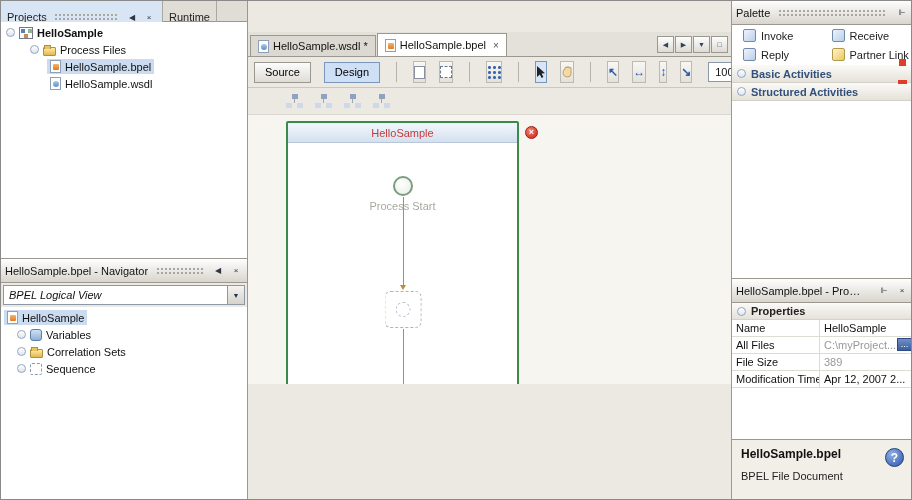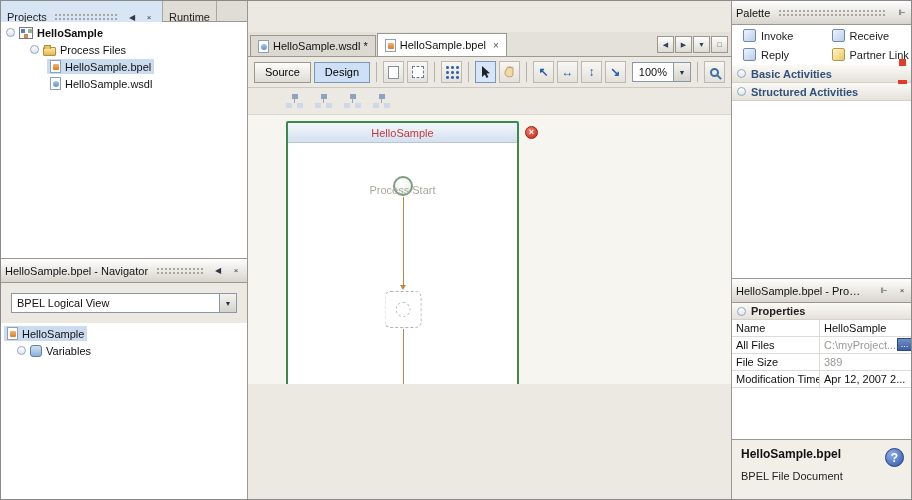--- a/index.html
+++ b/index.html
@@ -50,34 +50,34 @@
   .file-bpel::after { content:""; position:absolute; left:2px; top:3px; width:6px; height:6px; border-radius:1px;
     background:linear-gradient(#f7b267,#e07b2a); }
   .file-wsdl::after { content:""; position:absolute; left:2px; top:3px; width:6px; height:6px; border-radius:50%;
     background:linear-gradient(#a9c8ea,#5f8fc7); }
   .icon-variables { width:12px; height:12px; border:1px solid #5b7fa8; border-radius:3px;
     background:linear-gradient(#cfe0f5,#8fb0d8); }
   .icon-sequence { width:12px; height:12px; border:1px dashed #8899aa; border-radius:2px; background:#fff; }
   .icon-imports { width:12px; height:12px; border:1px solid #8a7f4a; background:linear-gradient(#f2e6b0,#d9c26a); }
   
   .navigator-panel { position:absolute; top:257px; left:0; right:0; bottom:0; display:flex; flex-direction:column; border-top:1px solid #9b988f; }
-  .combo { height:20px; flex:none; margin:10px; display:flex; align-items:center; background:#fff; border:1px solid #8a98a8; }
+  .combo { height:20px; flex:none; margin:2px; display:flex; align-items:center; background:#fff; border:1px solid #8a98a8;font-style:italic; }
   .combo .cval { flex:1; padding:0 5px; white-space:nowrap; overflow:hidden; }
   .combo-btn { width:17px; height:100%; flex:none; display:flex; align-items:center; justify-content:center;
     font-size:7px; color:#234; background:linear-gradient(#f4f3f0,#d6d3cc); border-left:1px solid #8a98a8; }
   
   .etabbar { height:25px; flex:none; display:flex; align-items:flex-end; padding-left:2px; background:#e4e1da; border-bottom:1px solid #9b988f; }
   .etab { height:21px; display:flex; align-items:center; gap:4px; padding:0 7px; margin-right:1px;
     background:#dcd9d2; border:1px solid #9b988f; border-bottom:none; }
   .etab.active { background:#fff; height:23px; }
   .tab-close { color:#555; font-size:10px; margin-left:3px; }
   .etab-controls { margin-left:auto; display:flex; gap:1px; align-items:center; padding:0 3px 3px 0; }
   .ctrl-btn { width:17px; height:17px; display:flex; align-items:center; justify-content:center; font-size:7px; color:#345;
     border:1px solid #9b988f; background:linear-gradient(#fdfdfd,#dedbd4); }
-  .toolbar { height:31px; flex:none; display:flex; align-items:center; gap:3px; padding:0 6px;
+  .toolbar { height:31px; flex:none; display:flex; align-items:center; gap:13px; padding:0 6px;
     background:#ece9e2; border-bottom:1px solid #cbc8c1; }
   .tbtn { height:21px; padding:2px 10px; font-family:inherit; font-size:11px;
     border:1px solid #9b988f; background:linear-gradient(#fcfcfb,#dfdcd5); }
   .tbtn.active { background:#cde0f6; border-color:#7a96b8; }
   .itbn { width:25px; height:22px; display:flex; align-items:center; justify-content:center;
     border:1px solid #bcb9b2; background:linear-gradient(#f8f7f4,#e4e1da); }
   .itbn.pressed { background:#d6e6f8; border-color:#7a96b8; }
   .itbn.flat { border-color:transparent; background:transparent; }
   .sep { width:1px; height:20px; background:#b5b2ab; margin:0 3px; flex:none; }
   .zoom-combo { display:flex; align-items:center; height:20px; border:1px solid #8a98a8; background:#fff; margin-left:3px; }
@@ -212,20 +212,30 @@
           <span class="sel-wrap sel">
             <span class="icon icon-file file-bpel"></span>
             <span>HelloSample</span>
           </span>
         </div>
         <div class="trow" style="padding-left:16px">
           <span class="handle"></span>
           <span class="icon icon-variables"></span>
           <span>Variables</span>
         </div>
+        <div class="trow" style="padding-left:16px">
+          <span class="handle"></span>
+          <span class="icon icon-folder"></span>
+          <span>Correlation Sets</span>
+        </div>
+        <div class="trow" style="padding-left:16px">
+          <span class="handle"></span>
+          <span class="icon icon-sequence"></span>
+          <span>Sequence</span>
+        </div>
       </div>
     </div>
   </div>
 
   <div class="col-center">
 
     <div class="etabbar">
       <div class="etab">
         <span class="icon icon-file file-wsdl"></span>
         <span>HelloSample.wsdl *</span>
@@ -307,21 +317,21 @@
     </div>
 
     <div class="canvas">
       <div class="process-wrap">
         <div class="process-box">
           <div class="process-header">
             <span>HelloSample</span>
           </div>
           <div class="process-body">
             <div class="start-circle"></div>
-            <div class="flow-label" style="top:41px">Process Start</div>
+            <div class="flow-label" style="top:57px">Process Start</div>
             <div class="flow-line" style="top:54px; height:90px"></div>
             <div class="flow-arrow" style="top:142px"></div>
             <div class="drop-target"></div>
             <div class="flow-line" style="top:186px; height:106px"></div>
             <div class="flow-arrow" style="top:291px"></div>
             <div class="end-circle"></div>
             <div class="flow-label" style="top:322px">Process End</div>
           </div>
         </div>
         <div class="error-badge">×</div>

